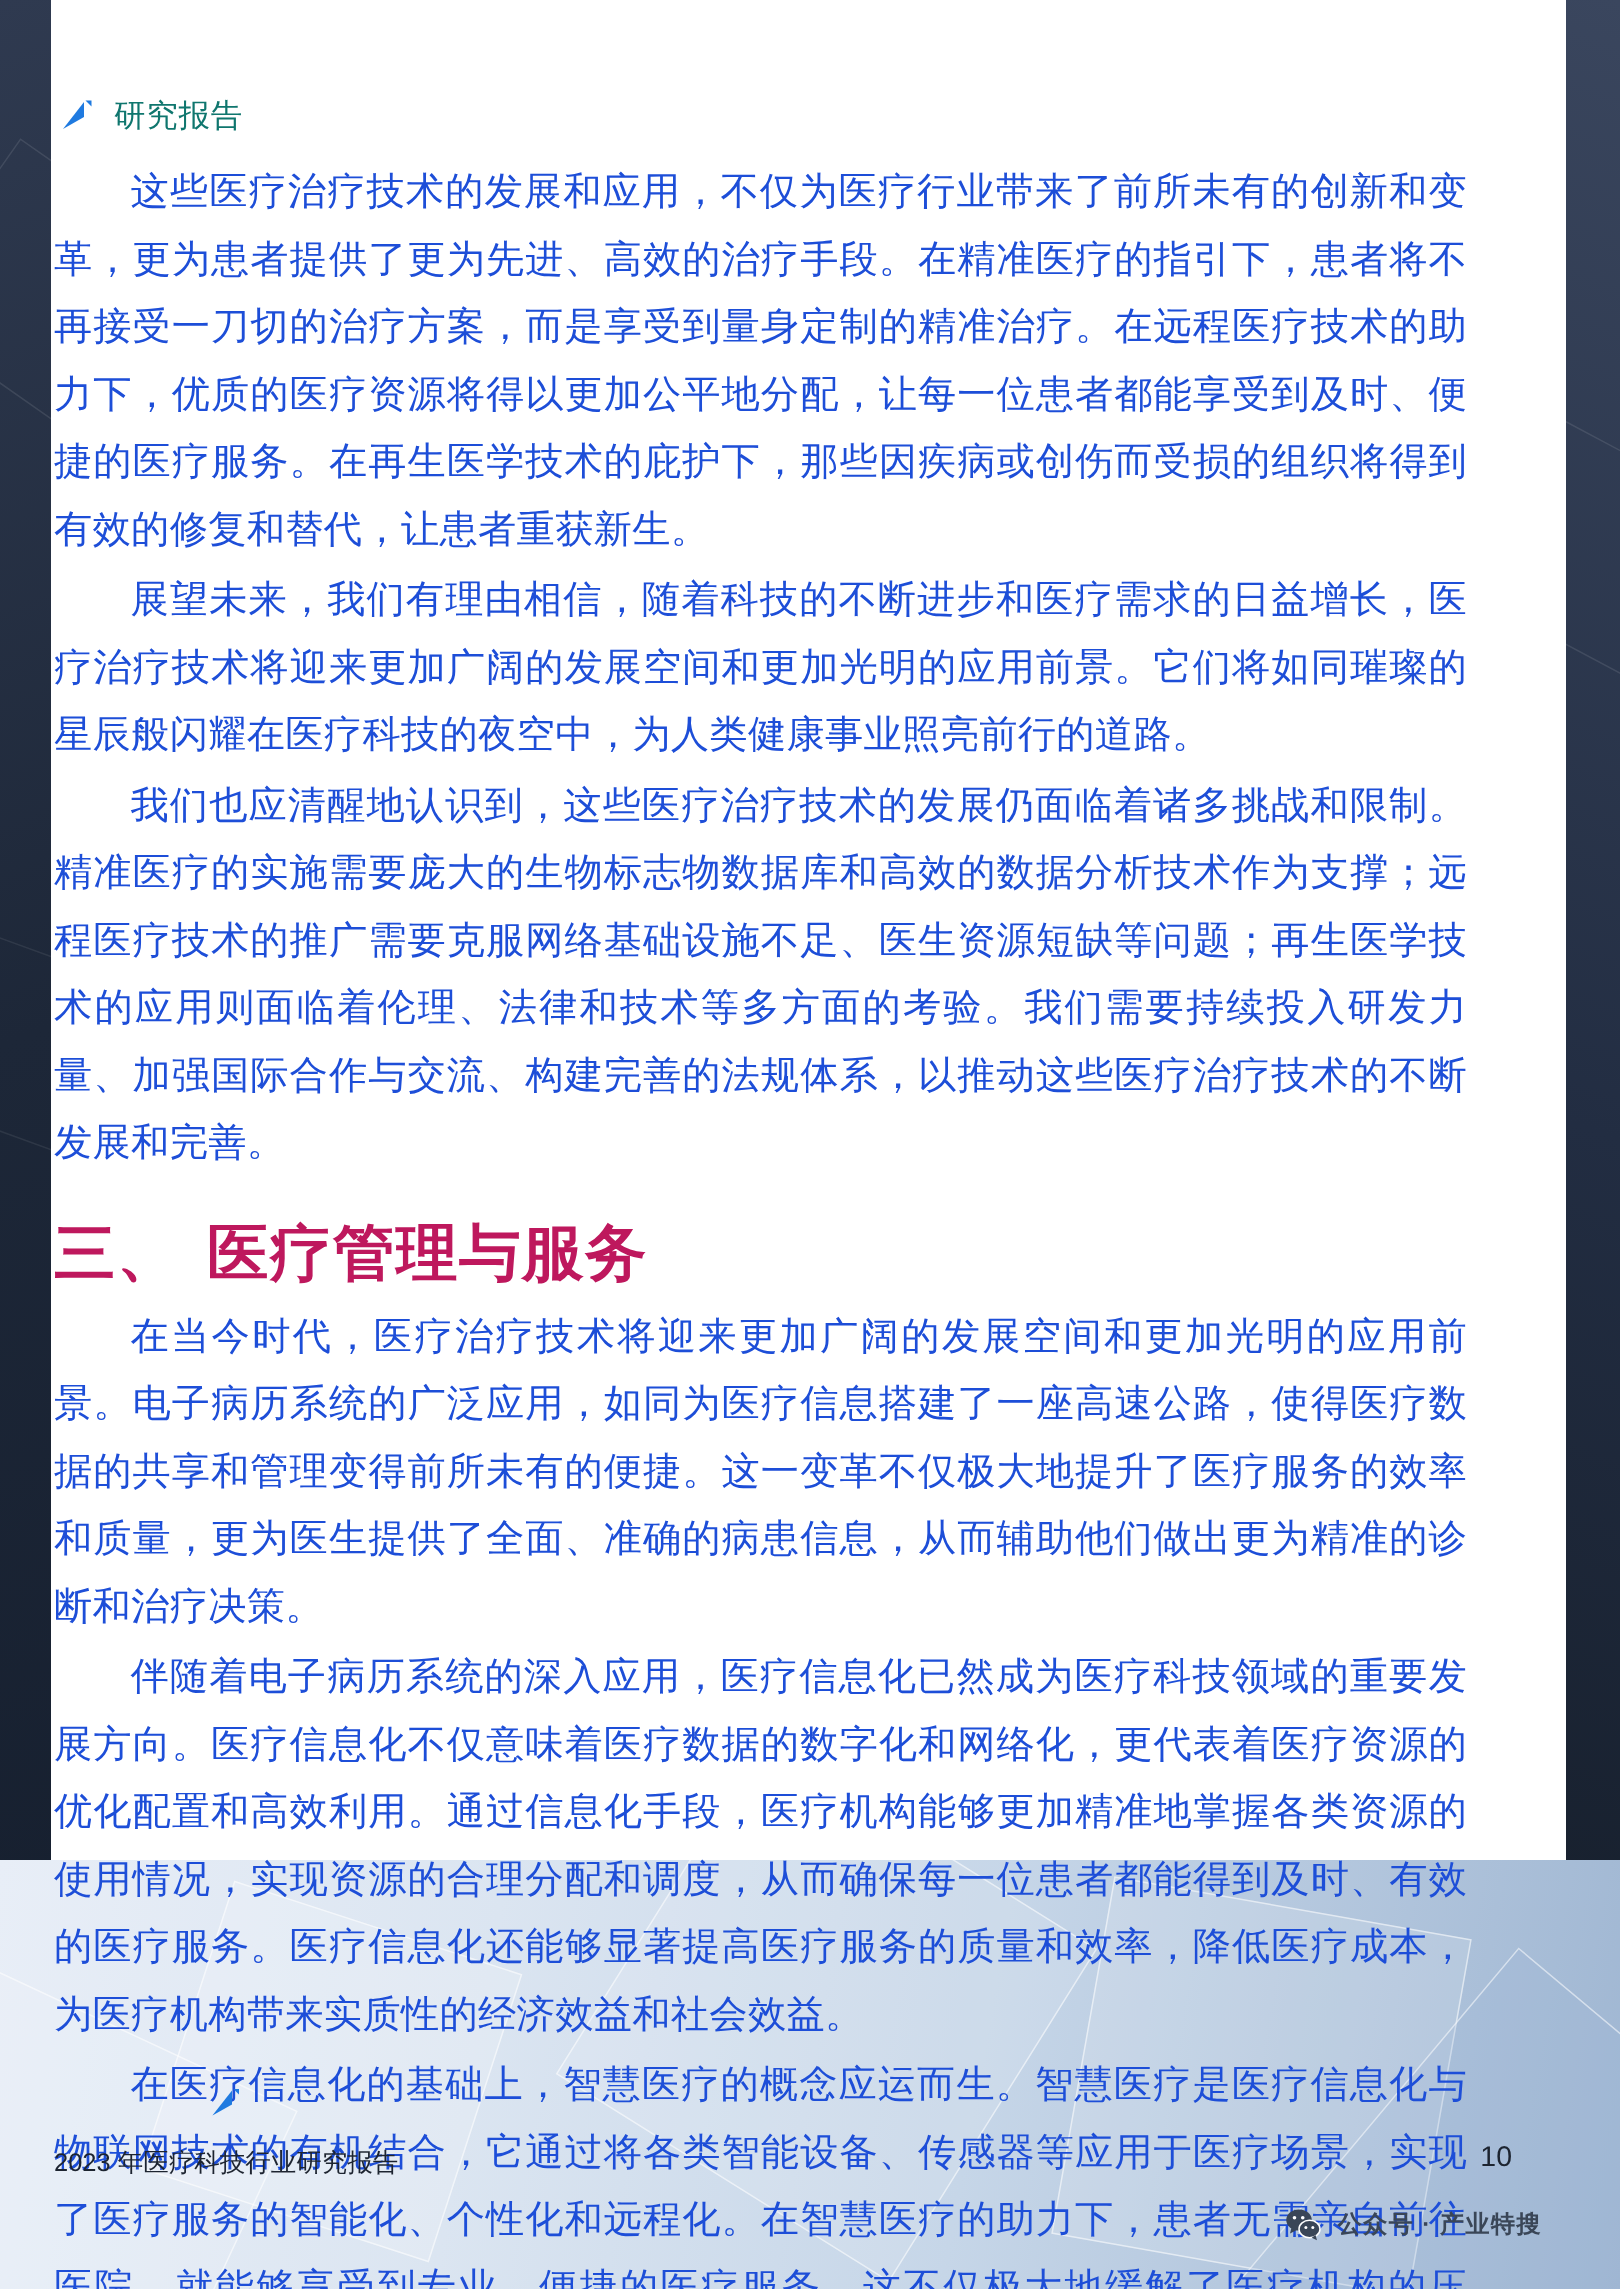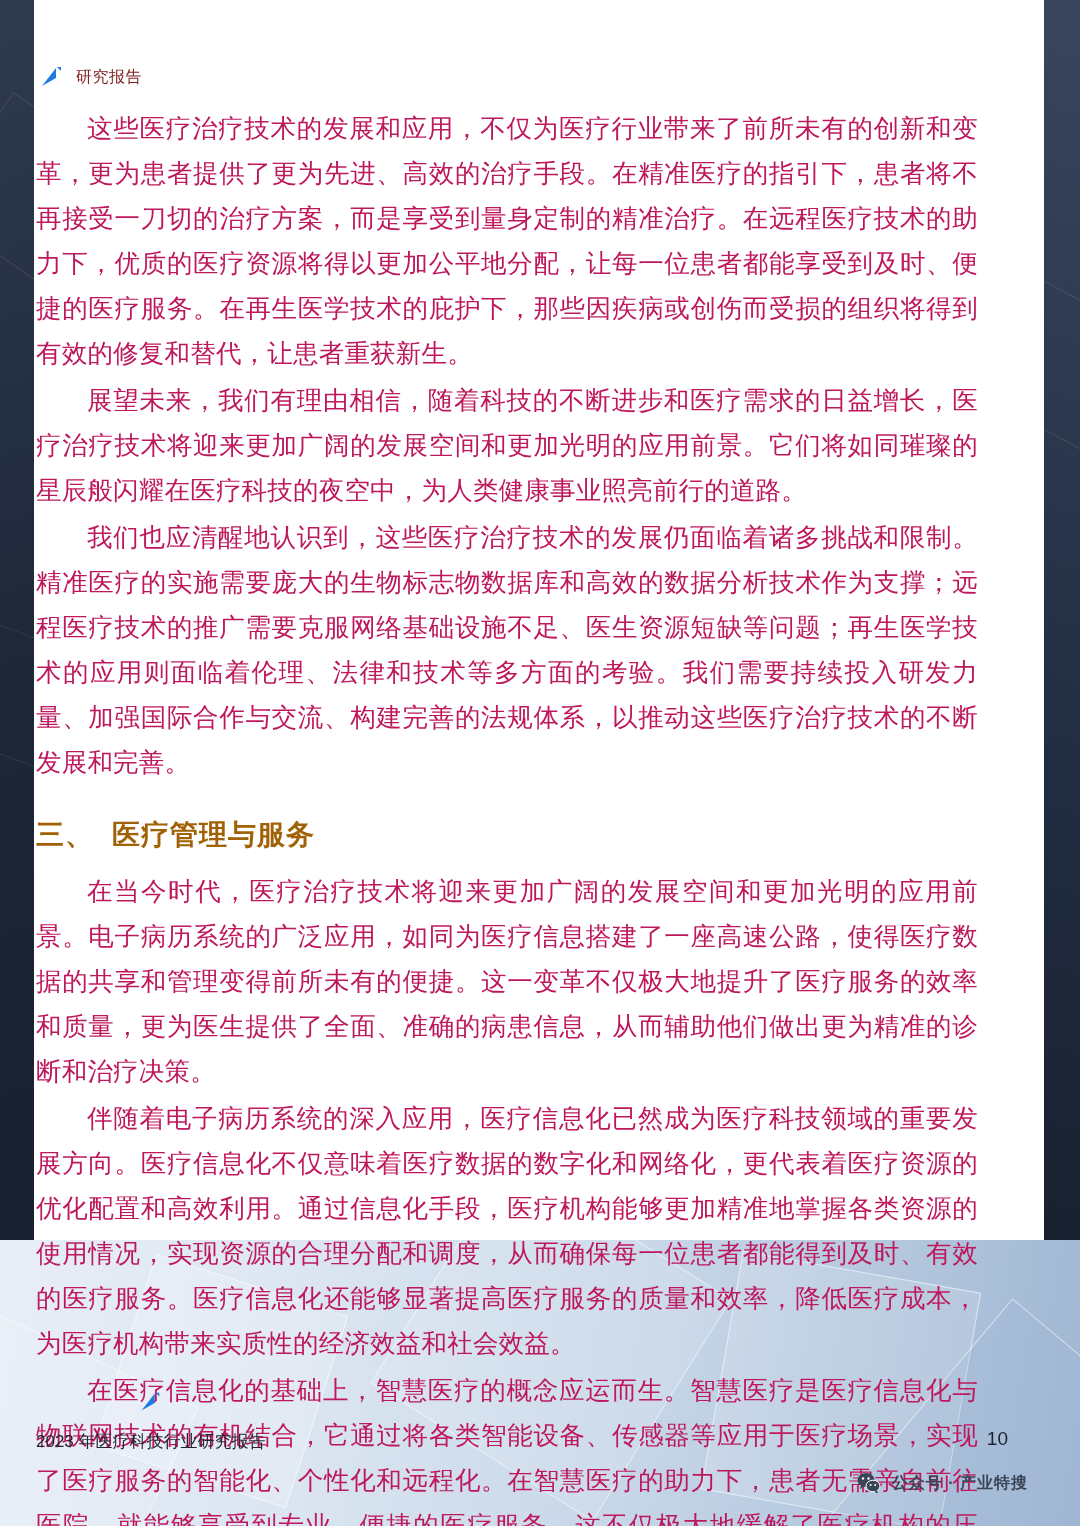--- a/index.html
+++ b/index.html
@@ -91,49 +91,49 @@
     align-items: center;
     gap: 10px;
   }
   .logo-mark {
     width: 30px; height: 30px;
     position: relative;
   }
   .logo-mark svg { display: block; }
   .header-title {
     font-family: "Liberation Sans", "DejaVu Sans", sans-serif;
-    font-size: 16px;
-    color: #7f1d1d;
+    font-size: 21px;
+    color: #0f766e;
     letter-spacing: 0.5px;
   }
 
   
   .content {
     position: absolute;
     left: 36px;
     top: 106px;
     width: 942px;
   }
   p.para {
     margin: 0 0 2px 0;
     font-size: 25.5px;
     line-height: 45px;
-    color: #be185d;
+    color: #1d4ed8;
     text-align: justify;
     text-justify: inter-ideograph;
     text-indent: 2em;
     letter-spacing: 0.2px;
     font-family: Liberation Sans, sans-serif;
   }
   h2.section-heading {
     margin: 24px 0 8px 0;
-    font-size: 28px;
+    font-size: 41px;
     line-height: 52px;
     font-weight: bold;
-    color: #a16207;
+    color: #be185d;
     font-family: Liberation Sans, sans-serif;
     letter-spacing: 1px;
   }
   h2.section-heading .num { margin-right: 18px; }
 
   
   .footer {
     position: absolute;
     left: 36px;
     top: 1388px;

